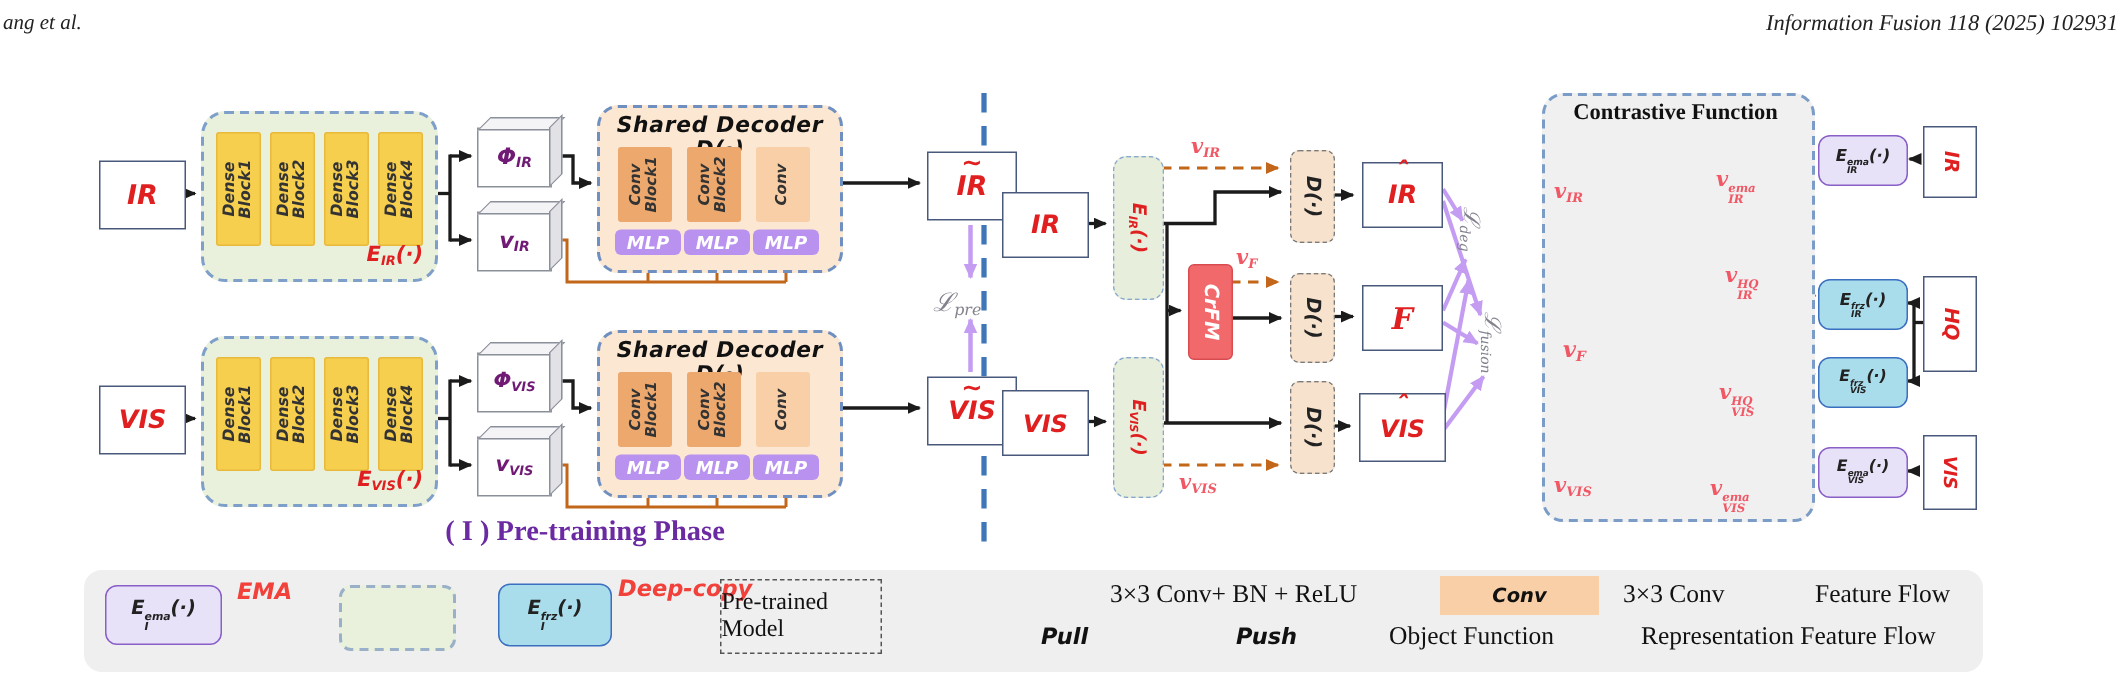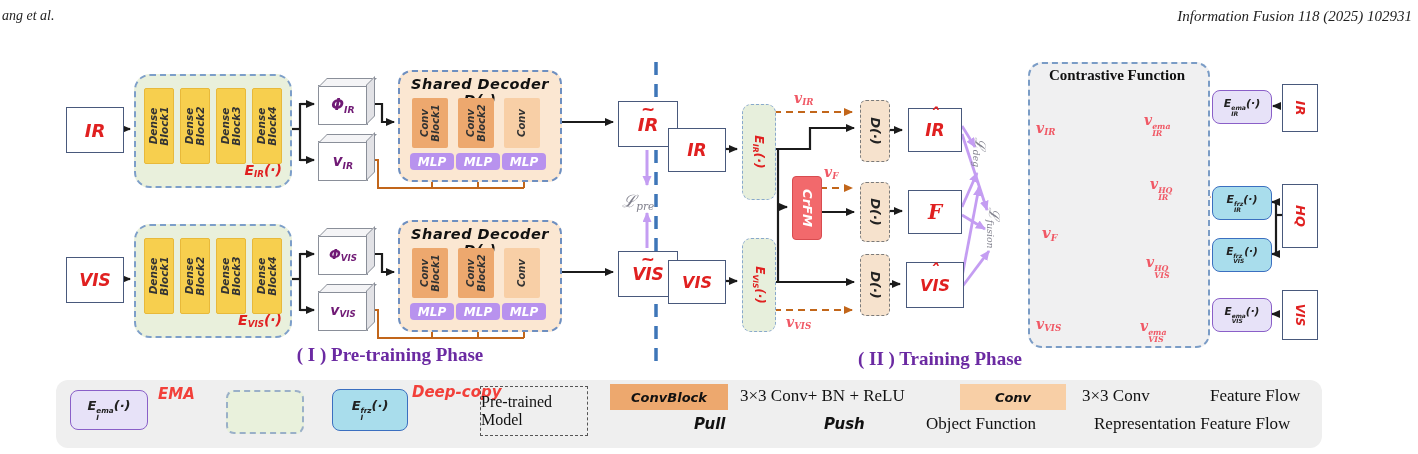--- a/index.html
+++ b/index.html
@@ -400,21 +400,20 @@
     </div>
   <div class="abs iobox" style="left:906px;top:262px;width:56px;height:44px;">
     <span class="accwrap hand red" style="font-size:16px;"><span class="accent red">ˆ</span><span>VIS</span></span>
     </div>
 
   <div class="abs gray" style="left:958px;top:150px;width:46px;font-size:15px;transform:rotate(90deg);">
     <span>ℒ</span><span class="sub">deg</span></div>
   <div class="abs gray" style="left:964px;top:228px;width:62px;font-size:15px;transform:rotate(90deg);">
     <span>ℒ</span><span class="sub">fusion</span></div>
 
-  <div class="abs phase" style="left:790px;top:348px;width:300px;">( II ) Training Phase</div>
 
   <div class="cpanel" style="left:1028px;top:62px;width:178px;height:282px;"></div>
   <div class="abs" style="left:1028px;top:67px;width:178px;text-align:center;font-weight:bold;font-size:15px;color:#111;font-family:'Liberation Serif',serif;">Contrastive Function</div>
   <div class="abs pink" style="left:1036px;top:120px;font-size:14px;">
     <span>v</span><span class="sub">IR</span></div>
   <div class="abs pink" style="left:1144px;top:112px;font-size:14px;">
     <span>v</span><span class="ss">
         <span>ema</span>
         <span>IR</span>
       </span></div>
@@ -485,23 +484,20 @@
     <span class="hand" style="font-size:13px;color:#222;font-weight:bold;"><span>E</span><span class="ss">
           <span>frz</span>
           <span>I</span>
         </span><span>(·)</span></span>
     </div>
   <div class="abs hand" style="left:412px;top:383px;font-size:15px;font-weight:bold;color:#f2403a;">Deep-copy</div>
   <div class="dashedbox" style="left:480px;top:386px;width:106px;height:48px;">
     <span class="legtxt" style="font-size:16px;">Pre-trained</span>
     <span class="legtxt" style="font-size:16px;">Model</span>
     </div>
-  <div class="abs" style="left:610px;top:384px;width:118px;height:26px;background:#eda86e;display:flex;align-items:center;justify-content:center;">
-    <span class="hand" style="font-size:13px;color:#111;font-weight:bold;">ConvBlock</span>
-    </div>
   <div class="abs legtxt" style="left:740px;top:386px;">3×3 Conv+ BN + ReLU</div>
   <div class="abs" style="left:960px;top:384px;width:106px;height:26px;background:#f8cfa6;display:flex;align-items:center;justify-content:center;">
     <span class="hand" style="font-size:13px;color:#111;font-weight:bold;">Conv</span>
     </div>
   <div class="abs legtxt" style="left:1082px;top:386px;">3×3 Conv</div>
   <div class="abs legtxt" style="left:1210px;top:386px;">Feature Flow</div>
   <div class="abs hand" style="left:694px;top:415px;font-size:15px;font-weight:bold;color:#111;">Pull</div>
   <div class="abs hand" style="left:824px;top:415px;font-size:15px;font-weight:bold;color:#111;">Push</div>
   <div class="abs legtxt" style="left:926px;top:414px;">Object Function</div>
   <div class="abs legtxt" style="left:1094px;top:414px;">Representation Feature Flow</div>

